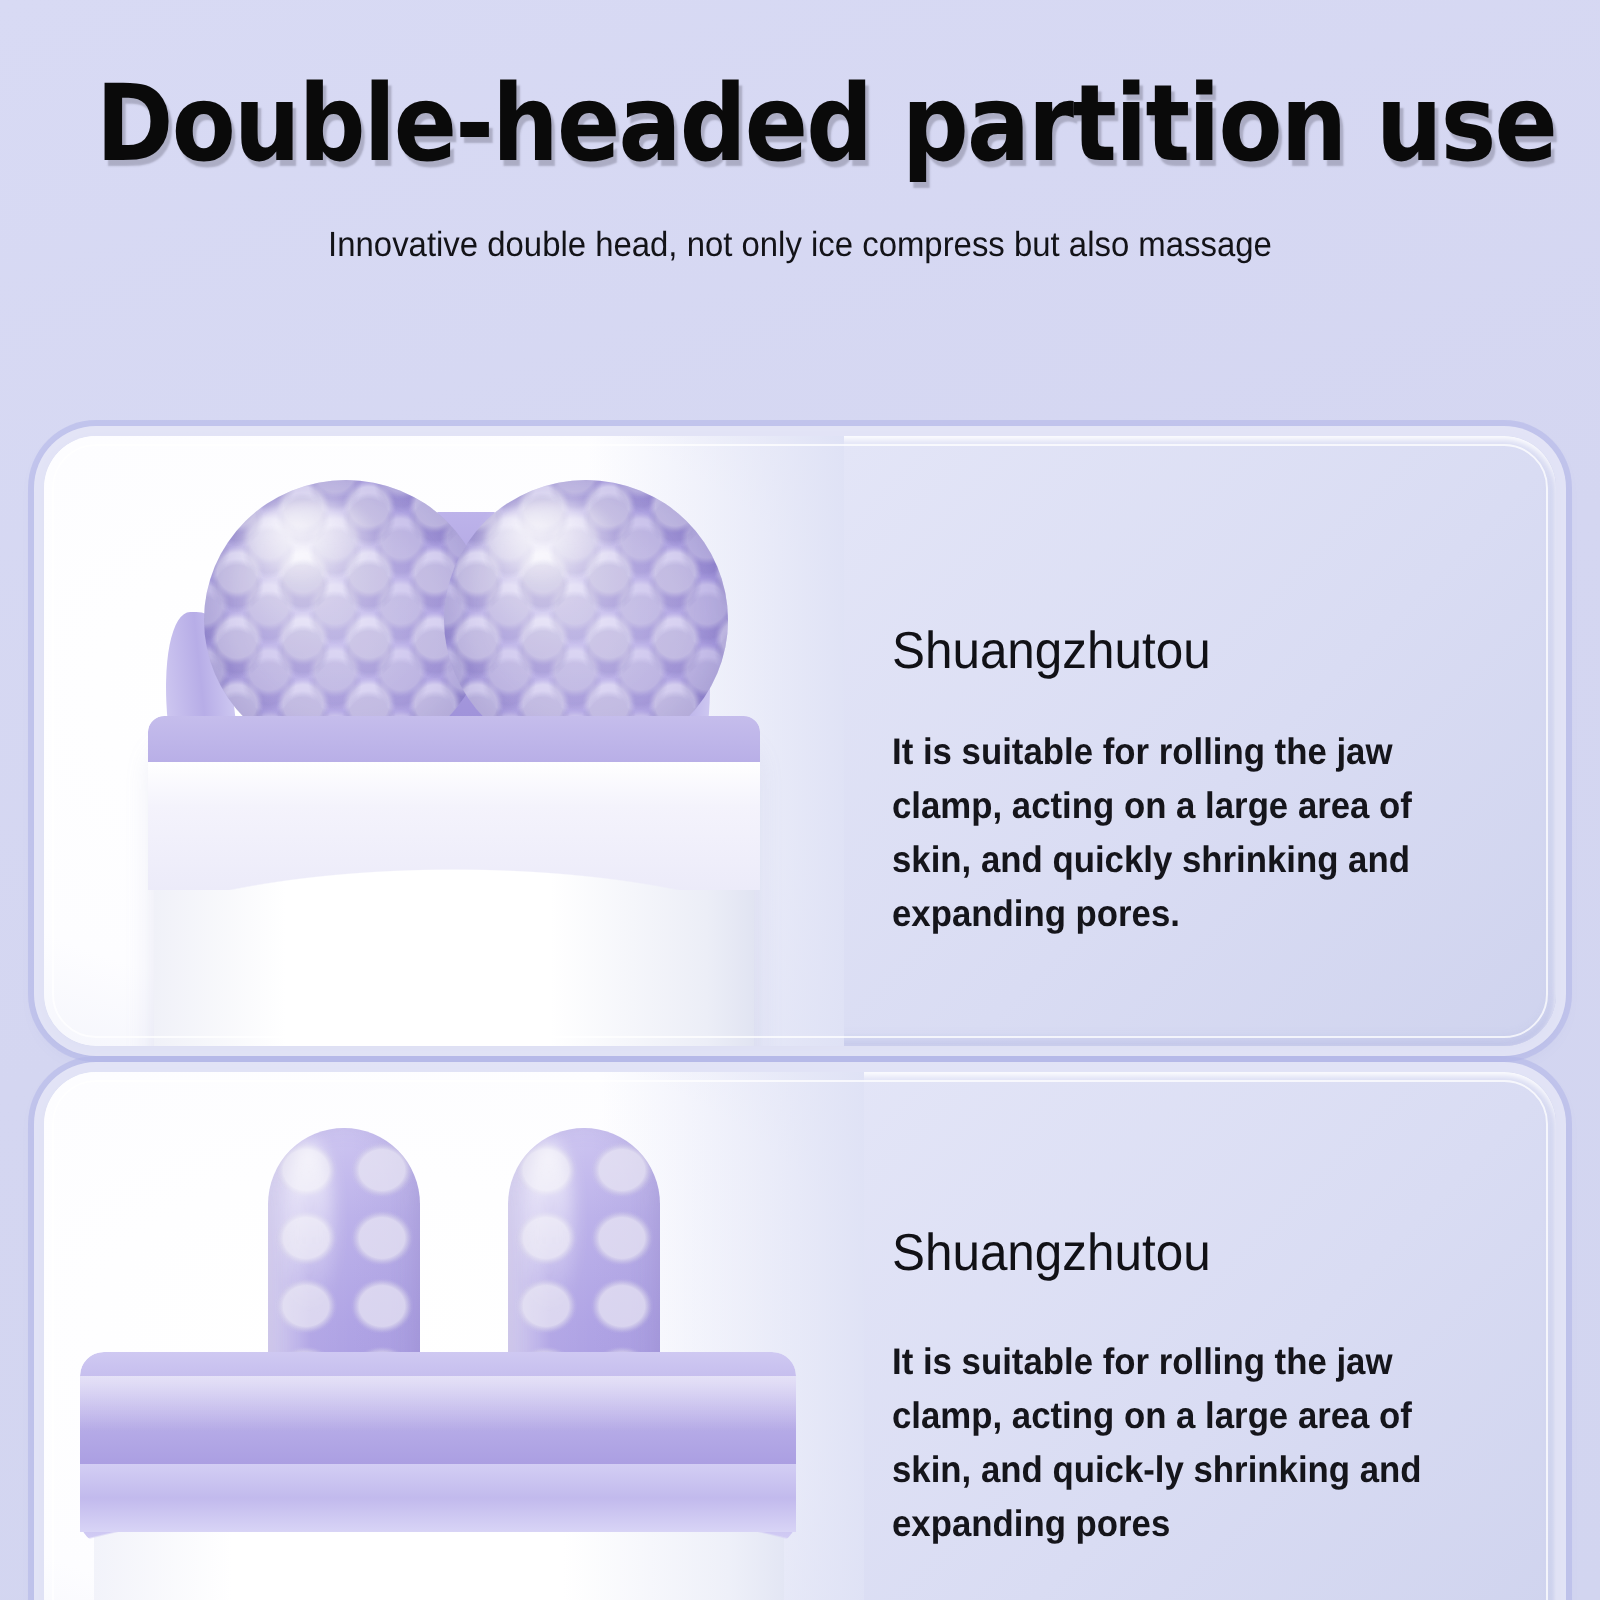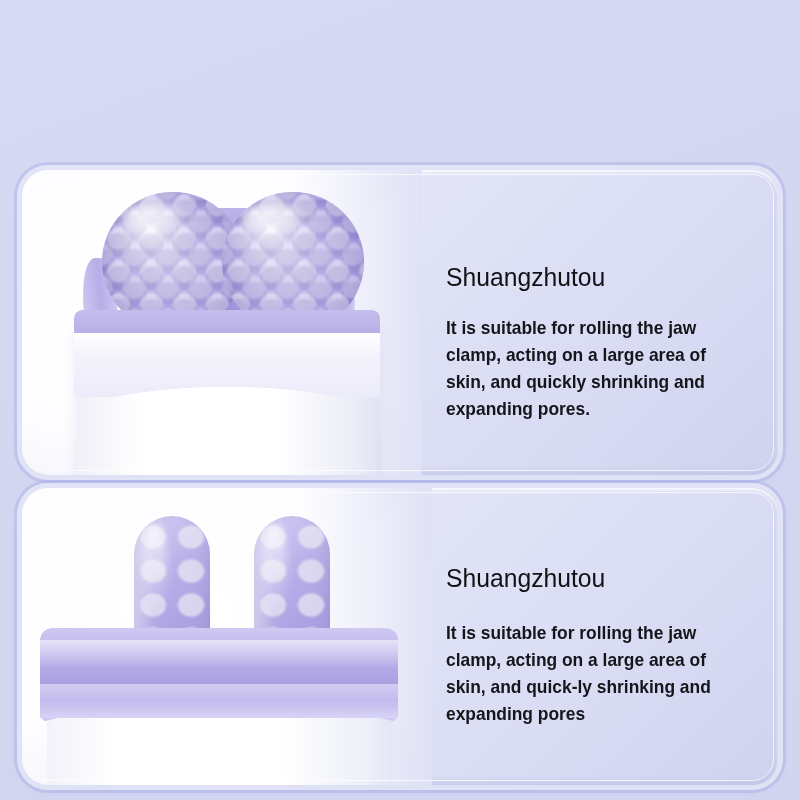--- a/index.html
+++ b/index.html
@@ -53,20 +53,21 @@
     width:756px;
     border-radius:26px;
     background:linear-gradient(135deg,#eceef9 0%,#e3e5f7 38%,#d9dcf3 72%,#cfd3ee 100%);
     box-shadow:
       0 0 0 5px rgba(255,255,255,0.55),
       0 0 0 8px rgba(176,181,232,0.55),
       0 3px 10px rgba(120,126,190,0.28),
       inset 0 2px 3px rgba(255,255,255,0.95),
       inset 0 -3px 6px rgba(168,174,224,0.45);
     overflow:hidden;
+    margin-top:48px;
   }
   #card-1 { top:170px;  height:305px; }
   #card-2 { top:488px;  height:297px; }
 
   
   .card::after{
     content:"";
     position:absolute; inset:4px;
     border-radius:22px;
     border:1.5px solid rgba(255,255,255,0.75);
@@ -277,20 +278,24 @@
     border-radius:50%;
     background:linear-gradient(to bottom, rgba(255,255,255,0.70), rgba(255,255,255,0));
     filter:blur(4px);
   }
 </style>
 </head>
 <body>
 
 <div class="page">
 
+  <div class="header">
+    <div class="title">Double-headed partition use</div>
+    <div class="subtitle">Innovative double head, not only ice compress but also massage</div>
+  </div>
 
   <div class="card" id="card-1">
 
     <div class="photo">
       <div class="p1">
 
         <div class="p1-body"></div>
 
         <div class="fin l"></div>
         <div class="fin r"></div>

